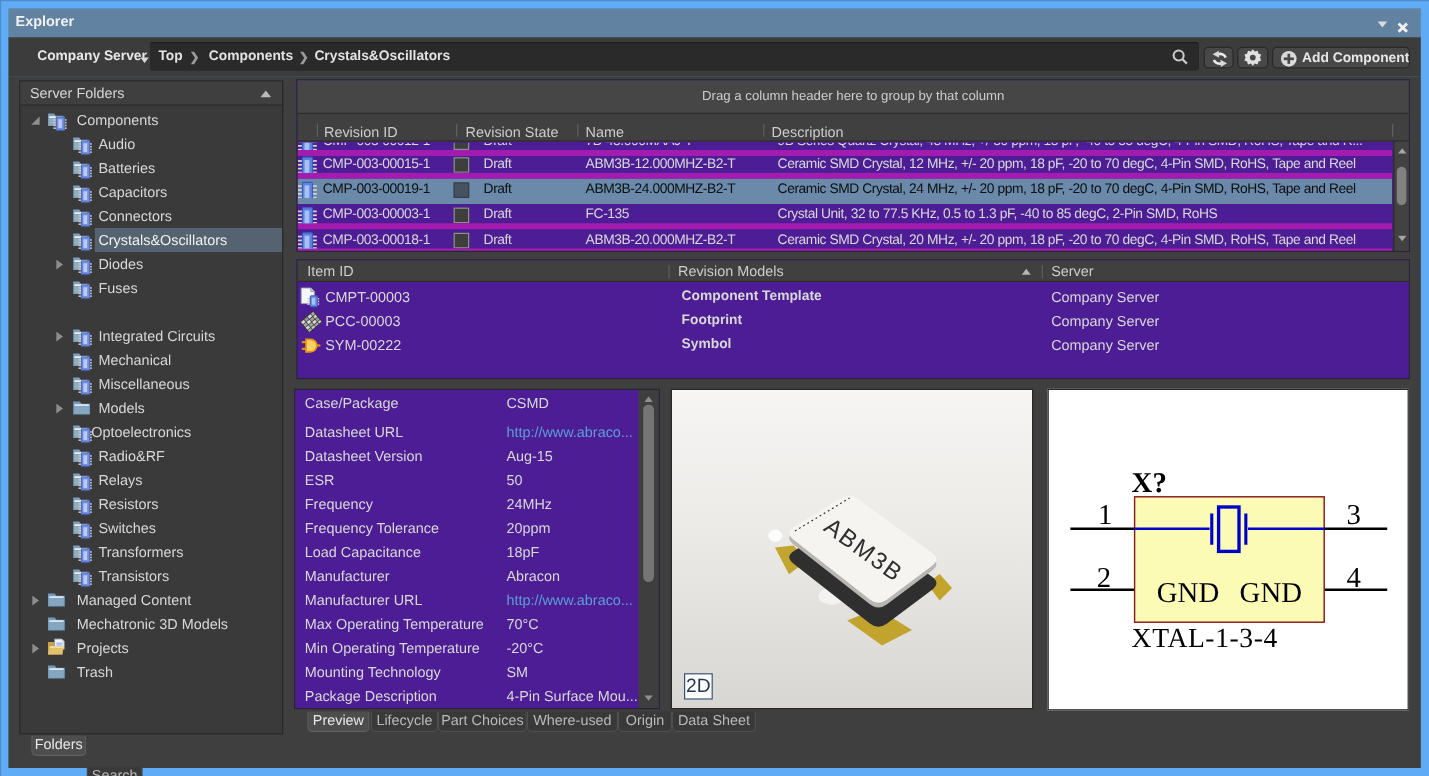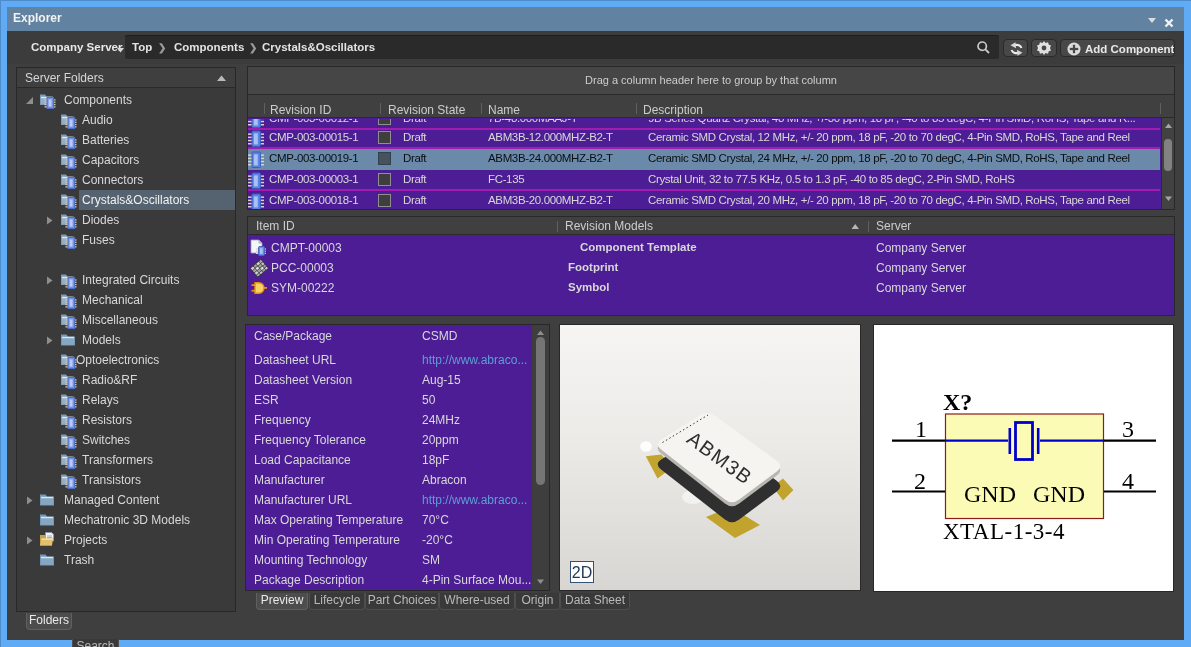--- a/index.html
+++ b/index.html
@@ -15,21 +15,21 @@
   .crumb { position:absolute; top:5px; font-weight:bold; font-size:11.5px; color:#e3e3e3; }
   .crumbsep { color:#9a9a9a; font-weight:bold; font-size:10px; }
   .tbtn { position:absolute; top:8px; height:18px; background:#484848; border:1px solid #2a2a2a; border-radius:4px; }
   .treerow { position:absolute; height:20px; width:218px; }
   .treerow .lbl { position:absolute; top:3px; font-size:12px; color:#d8d8d8; white-space:nowrap; }
   .gridhdr { color:#cccccc; }
   .hsep { position:absolute; width:1px; height:11px; background:#5f5f5f; }
   .cbx { position:absolute; width:13px; height:13px; background:#3e3e3e; border:1px solid #8f8f8f; }
   .tabs-b { position:absolute; height:17px; border:1px solid #4e4e4e; border-top:none; border-radius:0 0 4px 4px; background:#393939; color:#b9b9b9; text-align:center; line-height:15px; }
   .tab-on { background:#4d4d4d; border-color:#606060; color:#e8e8e8; }
-  .grow { position:absolute; left:0; width:912px; height:21px; border-bottom:2px solid #a21caf; color:#d8d8d8; white-space:nowrap; overflow:hidden; font-size:11.5px; letter-spacing:-0.35px; }
+  .grow { position:absolute; left:0; width:912px; height:21px; border-bottom:5px solid #a21caf; color:#d8d8d8; white-space:nowrap; overflow:hidden; font-size:11.5px; letter-spacing:-0.35px; }
   .gic { position:absolute; left:0px; top:2px; width:17px; height:17px; }
   .mrow { position:absolute; left:0; width:926px; height:20px; color:#d8d8d8; white-space:nowrap; overflow:hidden; }
   .prow { position:absolute; left:0; width:286px; height:20px; color:#d8d8d8; }
   .pl { position:absolute; left:8px; top:3px; }
   .pv { position:absolute; left:176px; top:3px; white-space:nowrap; }
 </style>
 </head>
 <body>
 <div style="position:absolute;left:0;top:0;width:1191px;height:1px;background:#4d8bc9;"></div>
 <div style="position:absolute;left:0;top:0;width:1px;height:647px;background:#4d8bc9;"></div>
@@ -414,21 +414,21 @@
         <path d="M0.5,6 L8,6 L4.2,1 Z" fill="#b5b5b5"></path>
       </svg>
       <div class="hsep" style="left:620px; top:4px;"></div>
       <span class="gridhdr" style="position:absolute; left:628px; top:2px;">Server</span>
     </div>
     <div class="mrow" style="top:21px;">
       <svg style="position:absolute; left:2px; top:1px;" width="18" height="18">
         <use href="#i-doc"></use>
       </svg>
       <span style="position:absolute; left:23px; top:3px;">CMPT-00003</span>
-      <span style="position:absolute; left:332px; top:3px; font-weight:bold; font-size:11.5px;">Component Template</span>
+      <span style="position:absolute; left:320px; top:3px; font-weight:bold; font-size:11.5px;">Component Template</span>
       <span style="position:absolute; left:628px; top:3px;">Company Server</span>
     </div>
     <div class="mrow" style="top:41px;">
       <svg style="position:absolute; left:2px; top:1px;" width="18" height="18">
         <use href="#i-fp"></use>
       </svg>
       <span style="position:absolute; left:23px; top:3px;">PCC-00003</span>
       <span style="position:absolute; left:320px; top:3px; font-weight:bold; font-size:11.5px;">Footprint</span>
       <span style="position:absolute; left:628px; top:3px;">Company Server</span>
     </div>

